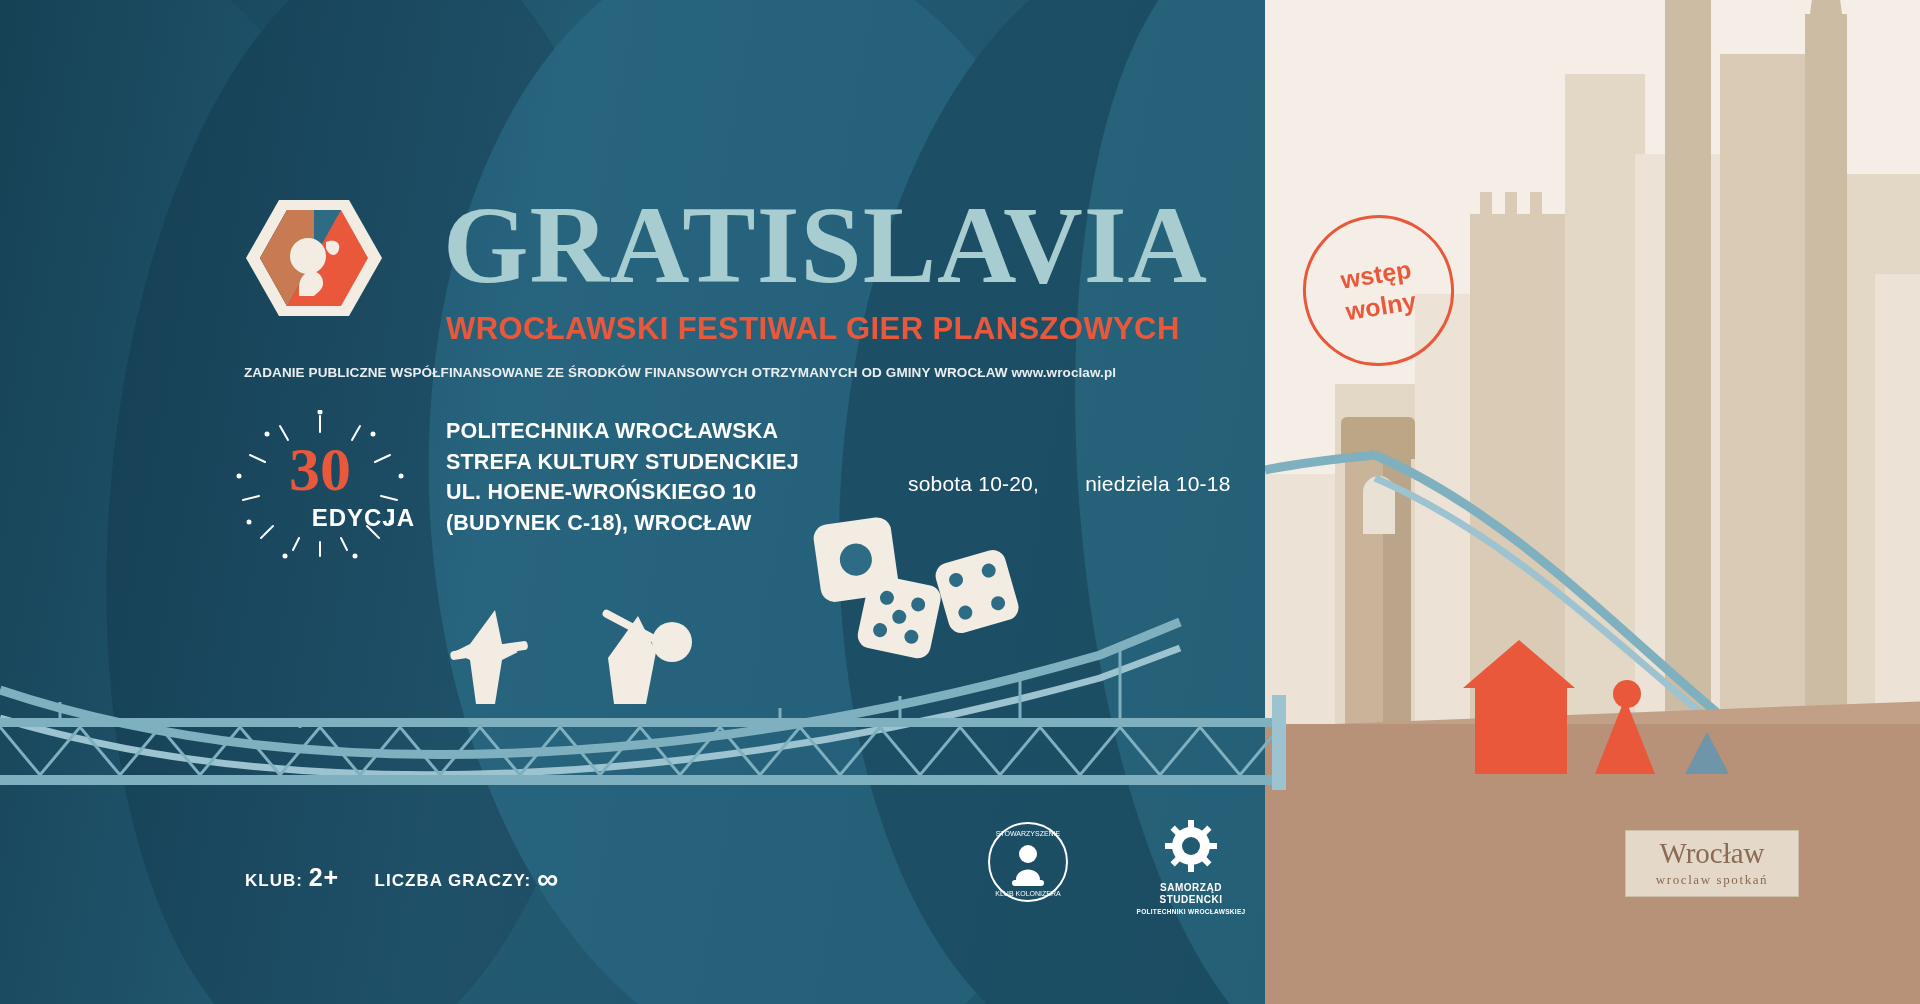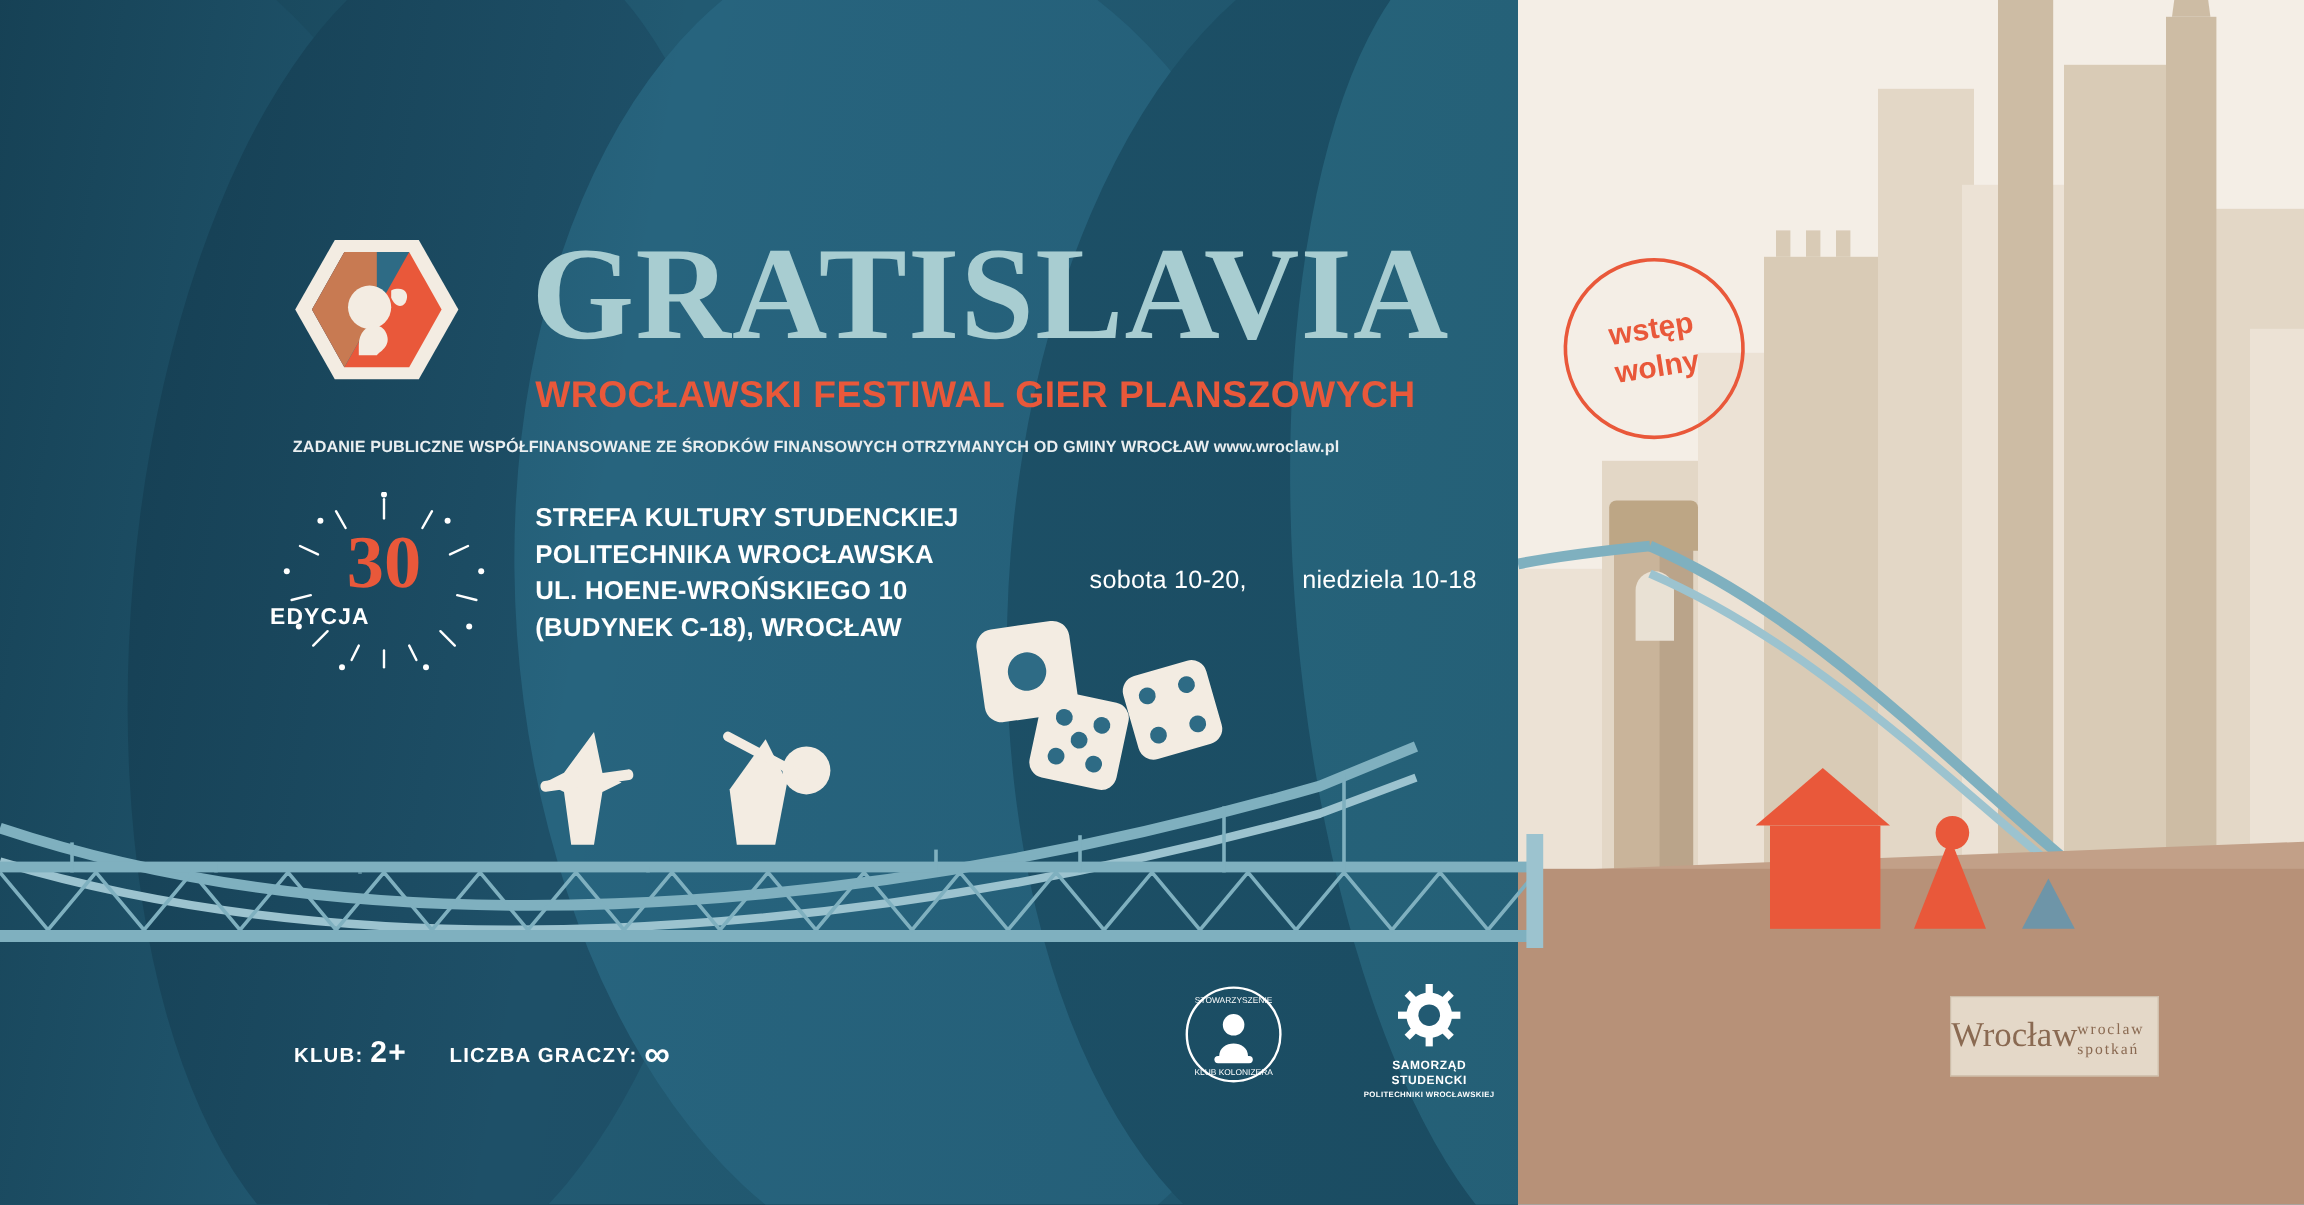--- a/index.html
+++ b/index.html
@@ -149,22 +149,22 @@
   
   .edition {
     position:absolute; left:225px; top:410px; width:190px; height:150px;
   }
   .edition-num {
     position:absolute; left:0; top:24px; width:190px; text-align:center;
     font-size:62px; font-weight:bold; color:#e9583a;
     font-family:Liberation Serif, serif;
   }
   .edition-word {
-    position:absolute; left:0; top:94px; width:190px; text-align:left;
-    font-size:19px; font-weight:bold; color:#ffffff; letter-spacing:1px;
+    position:absolute; left:0; top:94px; width:190px; text-align:right;
+    font-size:24px; font-weight:bold; color:#ffffff; letter-spacing:1px;
   }
 
   
   .meta {
     position:absolute; left:245px; top:862px;
     font-size:17px; font-weight:bold; color:#ffffff; letter-spacing:1px;
   }
   .meta .big { font-size:25px; }
   .meta .gapx { display:inline-block; width:24px; }
   .infinity { font-size:30px; vertical-align:-3px; }
@@ -175,21 +175,21 @@
     border:3px solid #e9583a; border-radius:50%;
     color:#e9583a; font-weight:bold; font-size:25px;
     display:flex; flex-direction:column; align-items:center; justify-content:center;
     line-height:1.25; transform: rotate(-9deg);
   }
 
   
   .wroclaw-logo {
     position:absolute; left:1625px; top:830px; width:172px; height:65px;
     background:#e4d8c8; border:1px solid #cdbda9;
-    display:flex; flex-direction:row; align-items:center; justify-content:center;
+    display:flex; flex-direction:column; align-items:center; justify-content:center;
   }
   .wroclaw-logo .w1t { font-family:"Liberation Serif", serif; font-size:29px; color:#8a6a52; line-height:1; }
   .wroclaw-logo .w2t { font-family:"Liberation Serif", serif; font-size:13px; color:#8a6a52; letter-spacing:1.6px; margin-top:4px;}
 
   
   .partner {
     position:absolute; color:#ffffff; text-align:center;
   }
   .partner-ring {
     width:76px; height:76px; border:2px solid #ffffff; border-radius:50%;
@@ -294,22 +294,22 @@
     <circle cx="64" cy="60" r="18" fill="#f3ece2"></circle>
     <path d="M55,92 C55,74 73,70 78,82 C82,92 74,96 70,100 L55,100 Z" fill="#f3ece2"></path>
     <path d="M82,46 C92,42 98,48 94,56 C90,62 84,58 82,52 Z" fill="#f3ece2"></path>
   </svg>
 
   <div class="title">GRATISLAVIA</div>
   <div class="subtitle">WROCŁAWSKI FESTIWAL GIER PLANSZOWYCH</div>
   <div class="finance-note">ZADANIE PUBLICZNE WSPÓŁFINANSOWANE ZE ŚRODKÓW FINANSOWYCH OTRZYMANYCH OD GMINY WROCŁAW www.wroclaw.pl</div>
 
   <div class="venue">
+    <div>POLITECHNIKA WROCŁAWSKA</div>
     <div>STREFA KULTURY STUDENCKIEJ</div>
-    <div>POLITECHNIKA WROCŁAWSKA</div>
     <div>UL. HOENE-WROŃSKIEGO 10</div>
     <div>(BUDYNEK C-18), WROCŁAW</div>
   </div>
 
   <div class="hours">
     <span>sobota 10-20,</span>
     <span class="gap"></span>
     <span>niedziela 10-18</span>
   </div>
 

